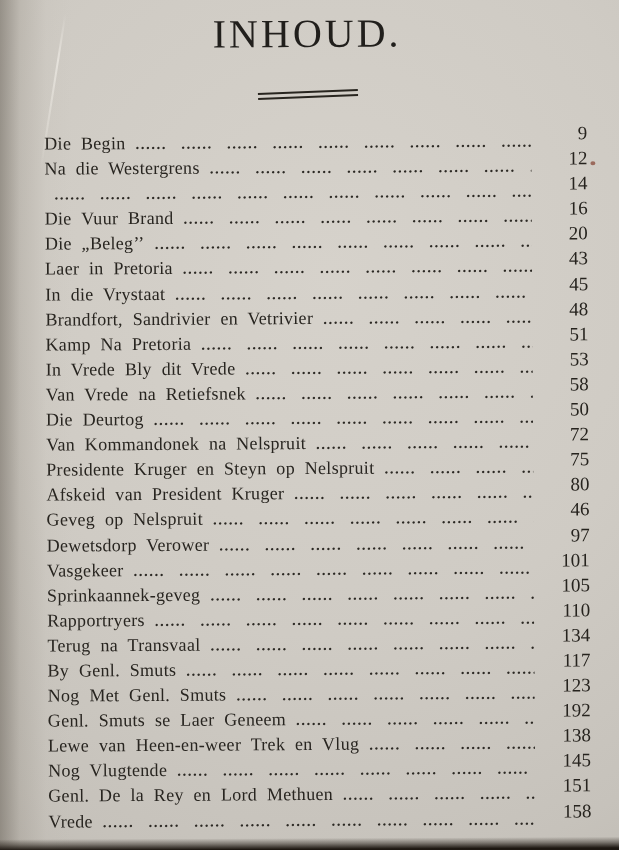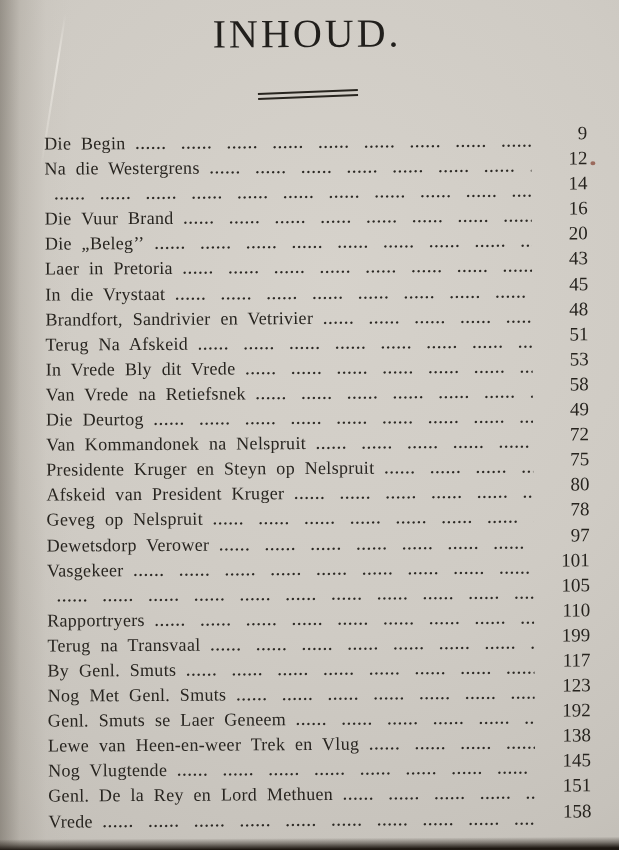--- a/index.html
+++ b/index.html
@@ -129,41 +129,41 @@
     <span class="pg">45</span>
   </div>
 
   <div class="row">
     <span class="label">Brandfort, Sandrivier en Vetrivier</span>
     <span class="dots">...... ...... ...... ...... ...... ...... ...... ...... ...... ...... ...... ...... ...... ...... ...... ...... ...... ......</span>
     <span class="pg">48</span>
   </div>
 
   <div class="row">
-    <span class="label">Terug Na Afskeid</span>
+    <span class="label">Kamp Na Pretoria</span>
     <span class="dots">...... ...... ...... ...... ...... ...... ...... ...... ...... ...... ...... ...... ...... ...... ...... ...... ...... ......</span>
     <span class="pg">51</span>
   </div>
 
   <div class="row">
     <span class="label">In Vrede Bly dit Vrede</span>
     <span class="dots">...... ...... ...... ...... ...... ...... ...... ...... ...... ...... ...... ...... ...... ...... ...... ...... ...... ......</span>
     <span class="pg">53</span>
   </div>
 
   <div class="row">
     <span class="label">Van Vrede na Retiefsnek</span>
     <span class="dots">...... ...... ...... ...... ...... ...... ...... ...... ...... ...... ...... ...... ...... ...... ...... ...... ...... ......</span>
     <span class="pg">58</span>
   </div>
 
   <div class="row">
     <span class="label">Die Deurtog</span>
     <span class="dots">...... ...... ...... ...... ...... ...... ...... ...... ...... ...... ...... ...... ...... ...... ...... ...... ...... ......</span>
-    <span class="pg">49</span>
+    <span class="pg">50</span>
   </div>
 
   <div class="row">
     <span class="label">Van Kommandonek na Nelspruit</span>
     <span class="dots">...... ...... ...... ...... ...... ...... ...... ...... ...... ...... ...... ...... ...... ...... ...... ...... ...... ......</span>
     <span class="pg">72</span>
   </div>
 
   <div class="row">
     <span class="label">Presidente Kruger en Steyn op Nelspruit</span>
@@ -173,50 +173,51 @@
 
   <div class="row">
     <span class="label">Afskeid van President Kruger</span>
     <span class="dots">...... ...... ...... ...... ...... ...... ...... ...... ...... ...... ...... ...... ...... ...... ...... ...... ...... ......</span>
     <span class="pg">80</span>
   </div>
 
   <div class="row">
     <span class="label">Geveg op Nelspruit</span>
     <span class="dots">...... ...... ...... ...... ...... ...... ...... ...... ...... ...... ...... ...... ...... ...... ...... ...... ...... ......</span>
-    <span class="pg">78</span>
+    <span class="pg">46</span>
   </div>
 
   <div class="row">
     <span class="label">Dewetsdorp Verower</span>
     <span class="dots">...... ...... ...... ...... ...... ...... ...... ...... ...... ...... ...... ...... ...... ...... ...... ...... ...... ......</span>
     <span class="pg">97</span>
   </div>
 
   <div class="row">
     <span class="label">Vasgekeer</span>
     <span class="dots">...... ...... ...... ...... ...... ...... ...... ...... ...... ...... ...... ...... ...... ...... ...... ...... ...... ......</span>
     <span class="pg">101</span>
   </div>
 
   <div class="row">
+    <span class="label">Sprinkaannek-geveg</span>
     <span class="dots">...... ...... ...... ...... ...... ...... ...... ...... ...... ...... ...... ...... ...... ...... ...... ...... ...... ......</span>
     <span class="pg">105</span>
   </div>
 
   <div class="row">
     <span class="label">Rapportryers</span>
     <span class="dots">...... ...... ...... ...... ...... ...... ...... ...... ...... ...... ...... ...... ...... ...... ...... ...... ...... ......</span>
     <span class="pg">110</span>
   </div>
 
   <div class="row">
     <span class="label">Terug na Transvaal</span>
     <span class="dots">...... ...... ...... ...... ...... ...... ...... ...... ...... ...... ...... ...... ...... ...... ...... ...... ...... ......</span>
-    <span class="pg">199</span>
+    <span class="pg">134</span>
   </div>
 
   <div class="row">
     <span class="label">By Genl. Smuts</span>
     <span class="dots">...... ...... ...... ...... ...... ...... ...... ...... ...... ...... ...... ...... ...... ...... ...... ...... ...... ......</span>
     <span class="pg">117</span>
   </div>
 
   <div class="row">
     <span class="label">Nog Met Genl. Smuts</span>

